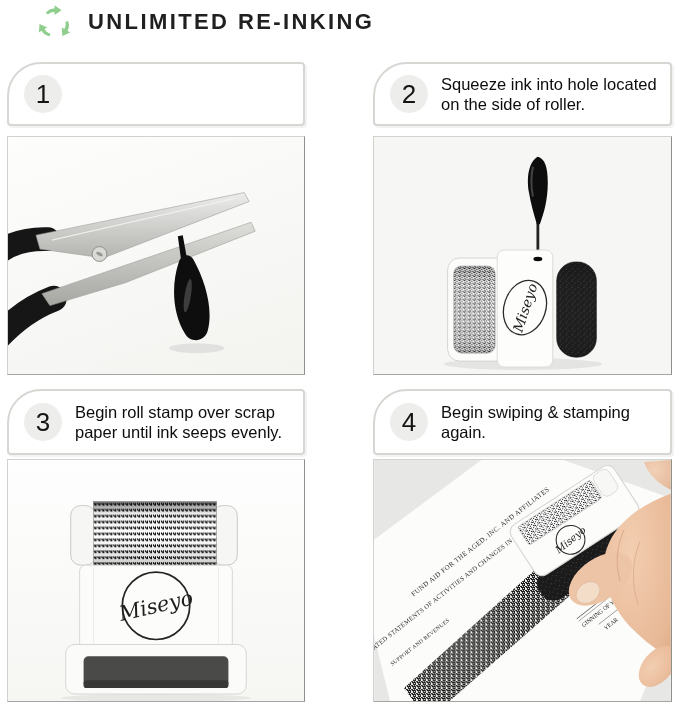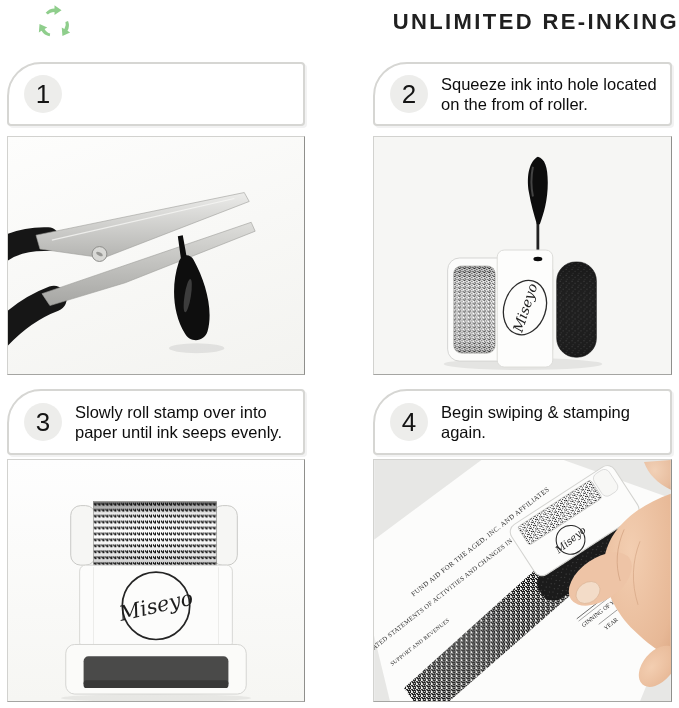--- a/index.html
+++ b/index.html
@@ -1,20 +1,20 @@
 <!DOCTYPE html>
 <html><head>
 <meta charset="utf-8">
 <style>
   html,body{margin:0;padding:0;background:#ffffff;}
   .page{position:relative;width:679px;height:708px;background:#ffffff;overflow:hidden;
         font-family:"Liberation Sans",sans-serif;}
   
   .header{position:absolute;top:0;left:0;right:0;height:44px;display:flex;
-          align-items:center;justify-content:space-between;gap:15px;margin-left:36px;}
+          align-items:center;justify-content:flex-start;gap:15px;margin-left:36px;}
   .header .title{font-size:22px;font-weight:700;letter-spacing:2.4px;color:#202020;}
   .recycle{width:37px;height:37px;display:block;}
   
   .label-box{position:absolute;box-sizing:border-box;background:#fff;
              border:2px solid #d6d6d3;border-radius:34px 4px 4px 4px;
              display:flex;align-items:center;gap:13px;padding:0 8px 0 15px;
              box-shadow:2px 2px 0 rgba(0,0,0,.05);}
   .num{width:38px;height:38px;border-radius:50%;background:#ededeb;flex:0 0 38px;
        display:flex;align-items:center;justify-content:center;
        font-size:26px;font-weight:500;color:#141414;}
@@ -54,25 +54,25 @@
       </g>
     </svg>
     <div class="title">UNLIMITED RE-INKING</div>
   </div>
 
   <div class="label-box lb1">
     <div class="num">1</div>
   </div>
   <div class="label-box lb2">
     <div class="num">2</div>
-    <div class="step-text">Squeeze ink into hole located on the from of roller.</div>
+    <div class="step-text">Squeeze ink into hole located on the side of roller.</div>
   </div>
   <div class="label-box lb3">
     <div class="num">3</div>
-    <div class="step-text">Slowly roll stamp over into paper until ink seeps evenly.</div>
+    <div class="step-text">Begin roll stamp over scrap paper until ink seeps evenly.</div>
   </div>
   <div class="label-box lb4">
     <div class="num">4</div>
     <div class="step-text">Begin swiping &amp; stamping again.</div>
   </div>
 
   <div class="photo ph1">
     <svg viewBox="0 0 298 239">
       <defs>
         <linearGradient id="s1m" x1="0" y1="0" x2="0" y2="1">

